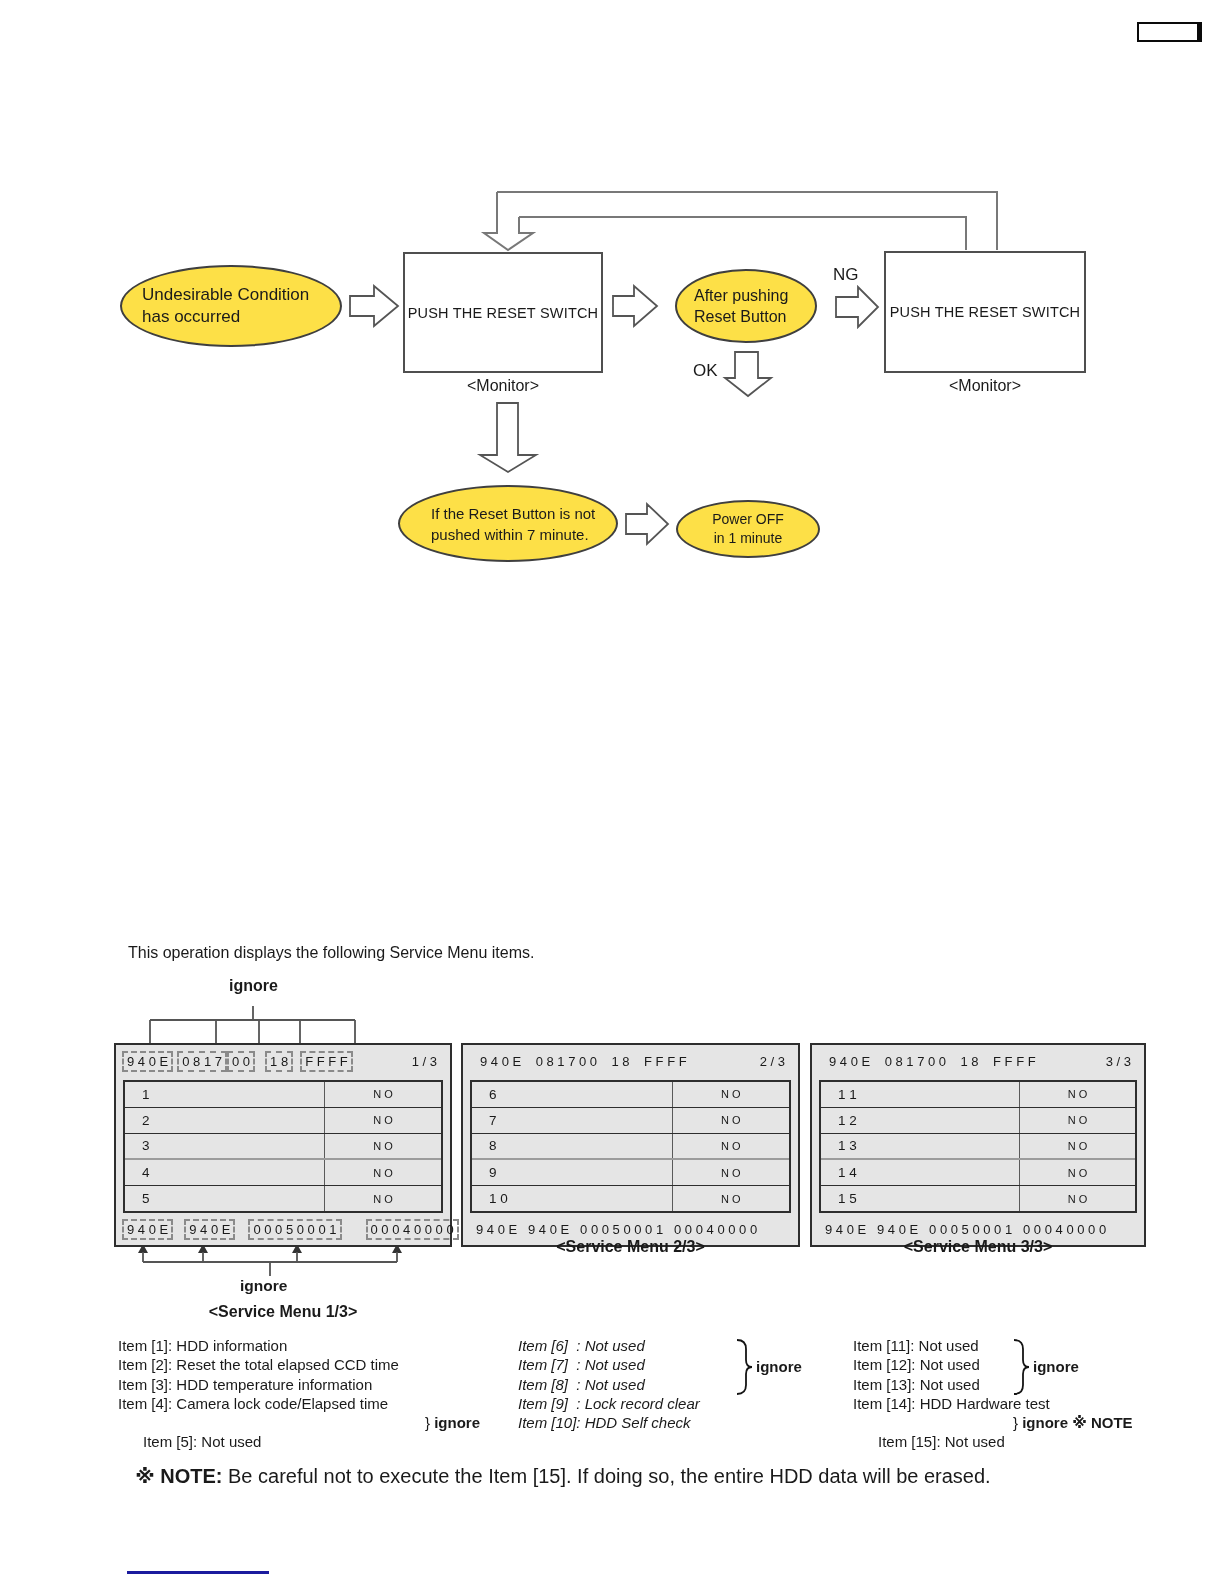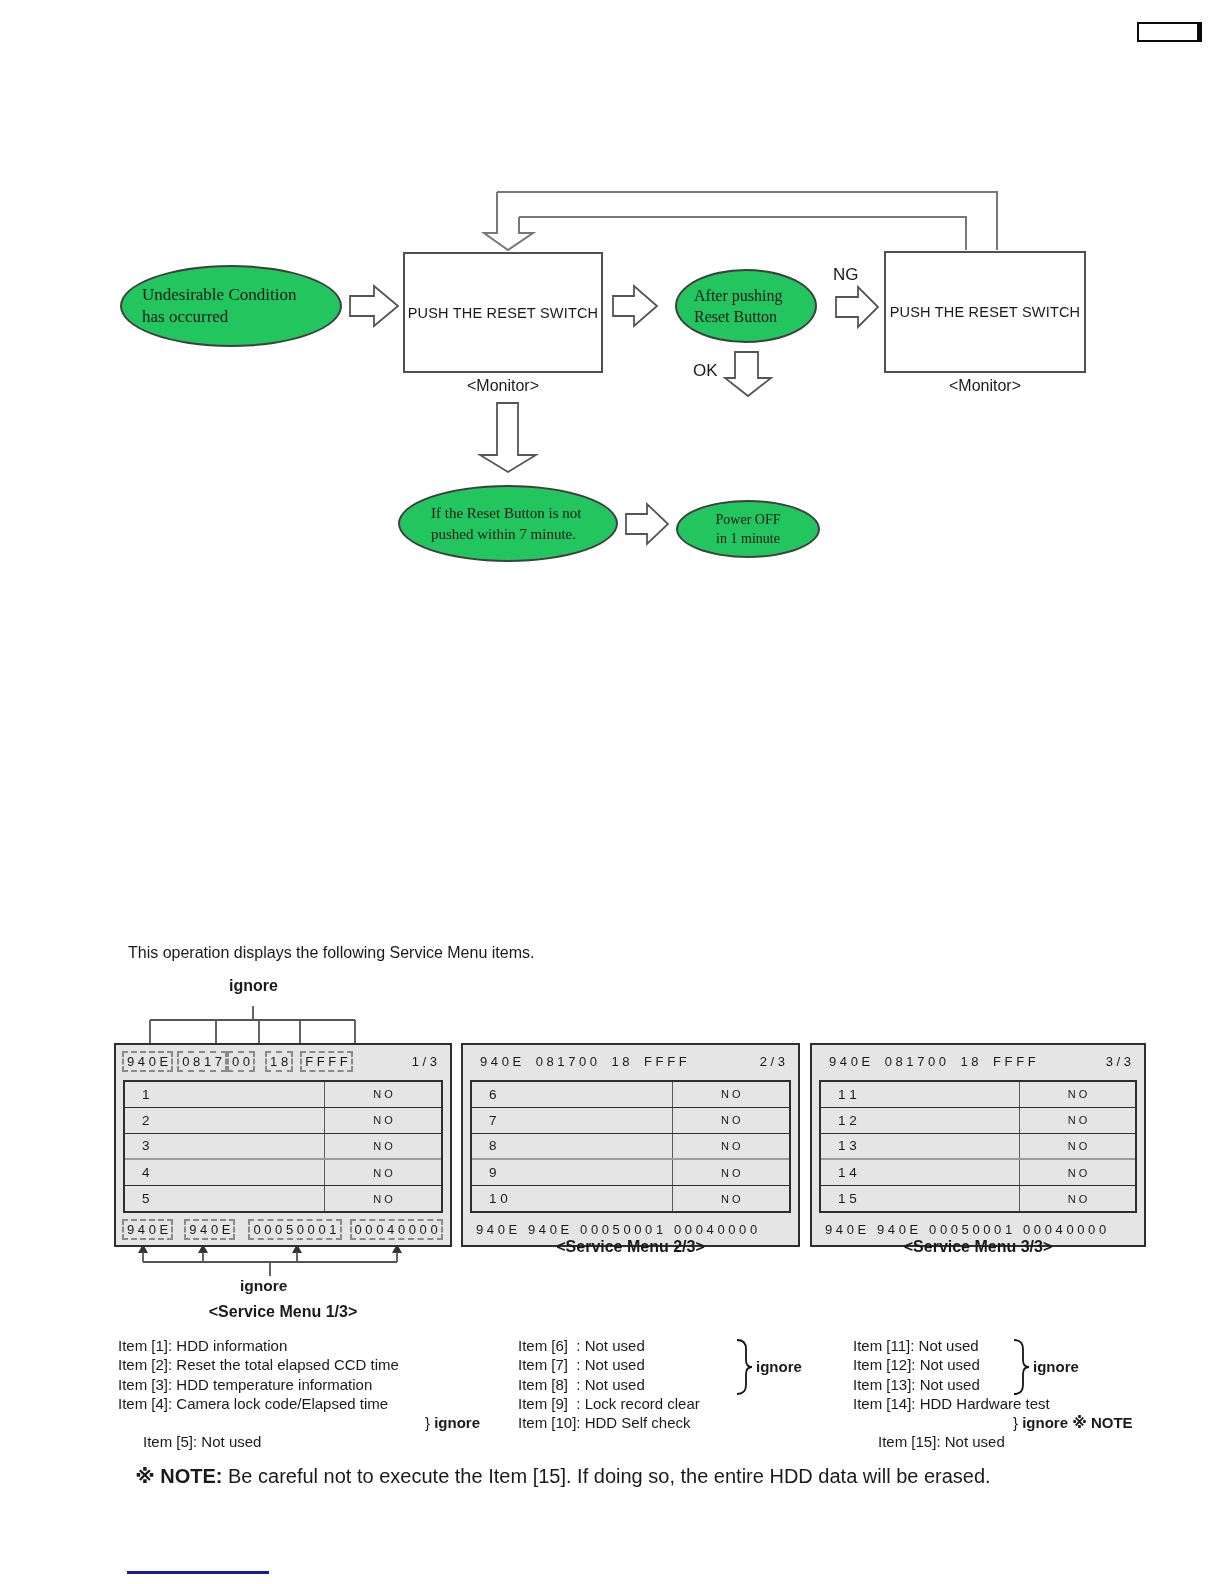--- a/index.html
+++ b/index.html
@@ -11,21 +11,21 @@
   .abs { position:absolute; }
   .pre { white-space:pre; }
   .overlay { position:absolute; left:0; top:0; width:1224px; height:1584px; pointer-events:none; }
 
   
   .corner-box { position:absolute; left:1137px; top:22px; width:65px; height:20px;
     border:2px solid #0a0a0a; border-right-width:5px; background:#fff; }
 
   
   .fc-ellipse { position:absolute; border:2px solid #3f3f3f; border-radius:50%;
-    display:flex; flex-direction:column; justify-content:center; background:#22c55e;font-family:Liberation Serif, serif; }
+    display:flex; flex-direction:column; justify-content:center; background:#fde047; }
   .fc-box { position:absolute; border:2px solid #4f4f4f; background:#fff;
     display:flex; align-items:center; justify-content:center; font-size:14.5px; letter-spacing:0.2px; }
   .fc-label { position:absolute; font-size:16px; }
   .fc-small-label { position:absolute; font-size:17px; }
   .center-text { text-align:center; }
 
   
   .svc-table { position:absolute; top:1043px; height:204px; border:2px solid #2e2e2e; background:#e5e5e5; }
   .thead { position:absolute; left:0; right:0; top:0; height:33px; display:flex; align-items:center;
     padding:0 13px 0 6px; font-size:13px; }
@@ -151,21 +151,21 @@
         </div>
       <div class="trow">
           <div class="tnum pre">5</div>
           <div class="tval pre">N O</div>
         </div>
     </div>
     <div class="tfoot">
       <span class="dash pre">9 4 0 E</span>
       <span class="dash pre" style="margin-left:11px;">9 4 0 E</span>
       <span class="dash pre" style="margin-left:13px;">0 0 0 5 0 0 0 1</span>
-      <span class="dash pre" style="margin-left:8px;">0 0 0 4 0 0 0 0</span>
+      <span class="dash pre" style="margin-left:24px;">0 0 0 4 0 0 0 0</span>
     </div>
   </div>
 
   <div class="svc-table" style="left:461px;width:339px;">
     <div class="thead" style="padding-left:17px;">
       <span class="pre">9 4 0 E    0 8 1 7 0 0    1 8    F F F F</span>
       <span class="page-no pre">2 / 3</span>
     </div>
     <div class="tbody">
       <div class="trow">
@@ -235,21 +235,21 @@
     <div class="item-line">Item [1]: HDD information</div>
     <div class="item-line">Item [2]: Reset the total elapsed CCD time</div>
     <div class="item-line">Item [3]: HDD temperature information</div>
     <div class="item-line">Item [4]: Camera lock code/Elapsed time</div>
     <div class="item-line">
       <span>Item [5]: Not used</span>
       <span class="inline-sfx" style="left:307px;"><span>} </span><b>ignore</b></span>
     </div>
   </div>
 
-  <div class="items-col" style="left:518px;width:330px;">
+  <div class="items-col" style="left:518px;width:330px;font-style:italic;">
     <div class="item-line">Item [6]  : Not used</div>
     <div class="item-line">Item [7]  : Not used</div>
     <div class="item-line">Item [8]  : Not used</div>
     <div class="item-line">Item [9]  : Lock record clear</div>
     <div class="item-line">Item [10]: HDD Self check</div>
   </div>
   <div class="brace-ignore" style="left:756px;top:1358px;">ignore</div>
 
   <div class="items-col" style="left:853px;width:320px;">
     <div class="item-line">Item [11]: Not used</div>

